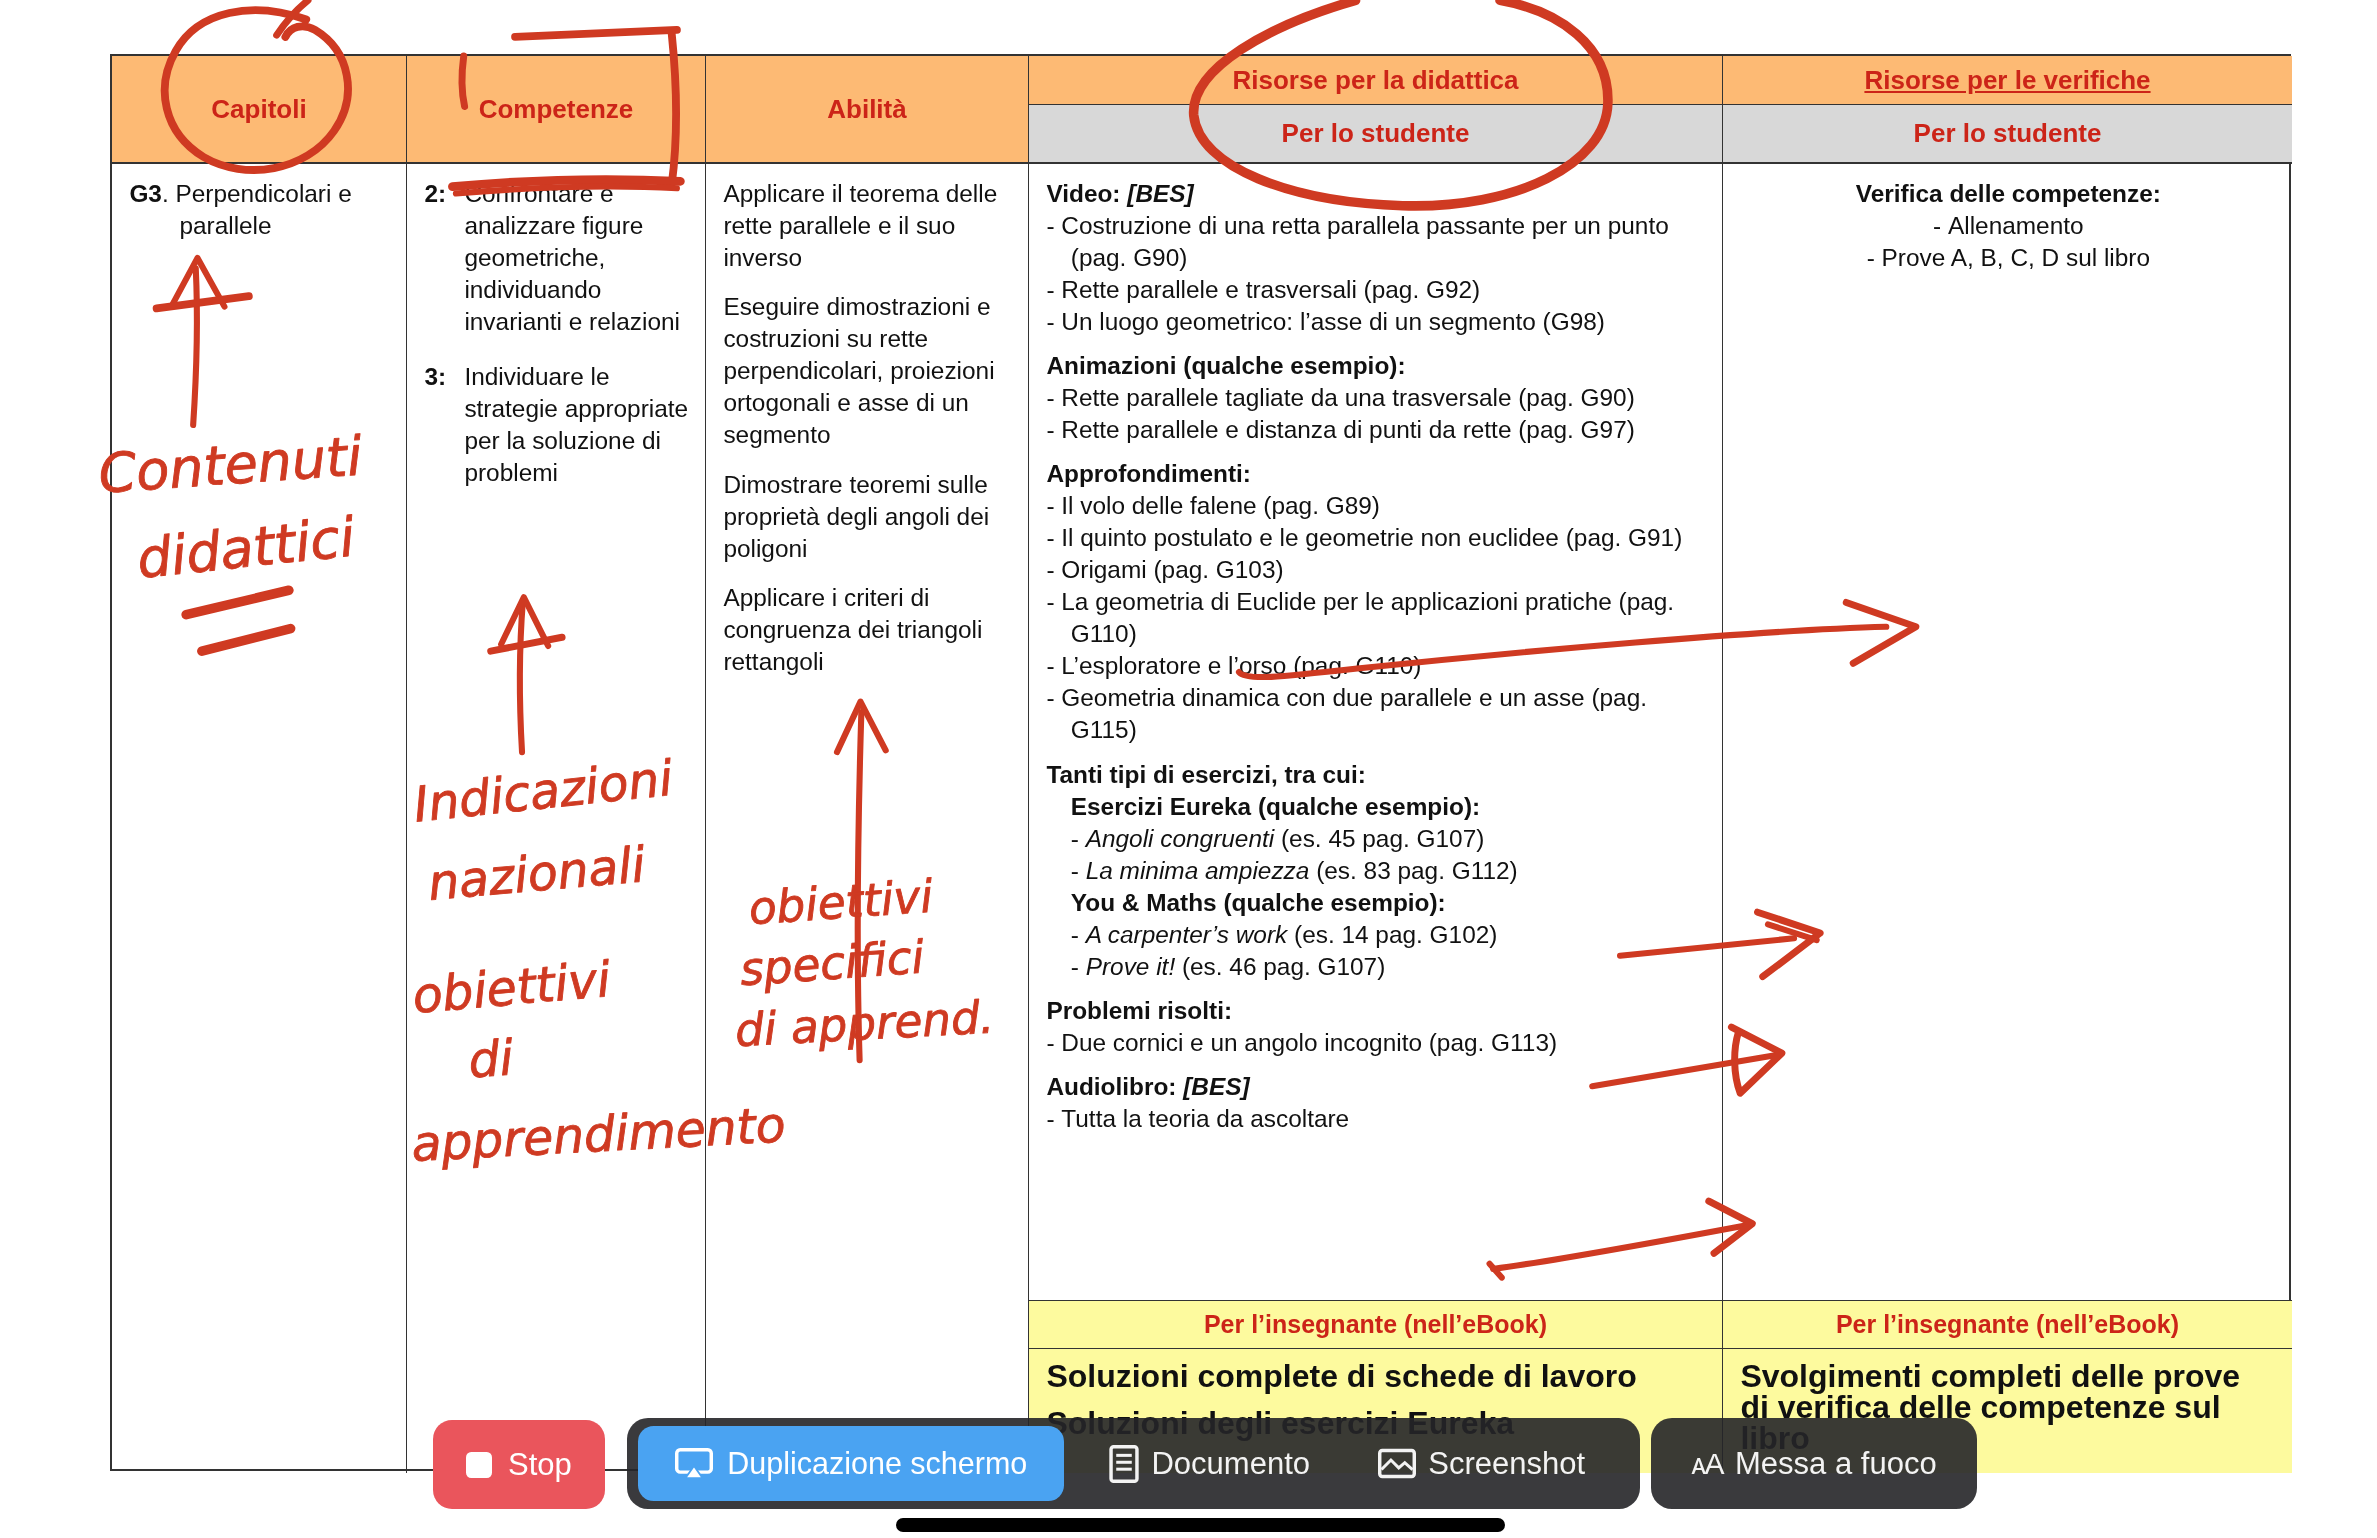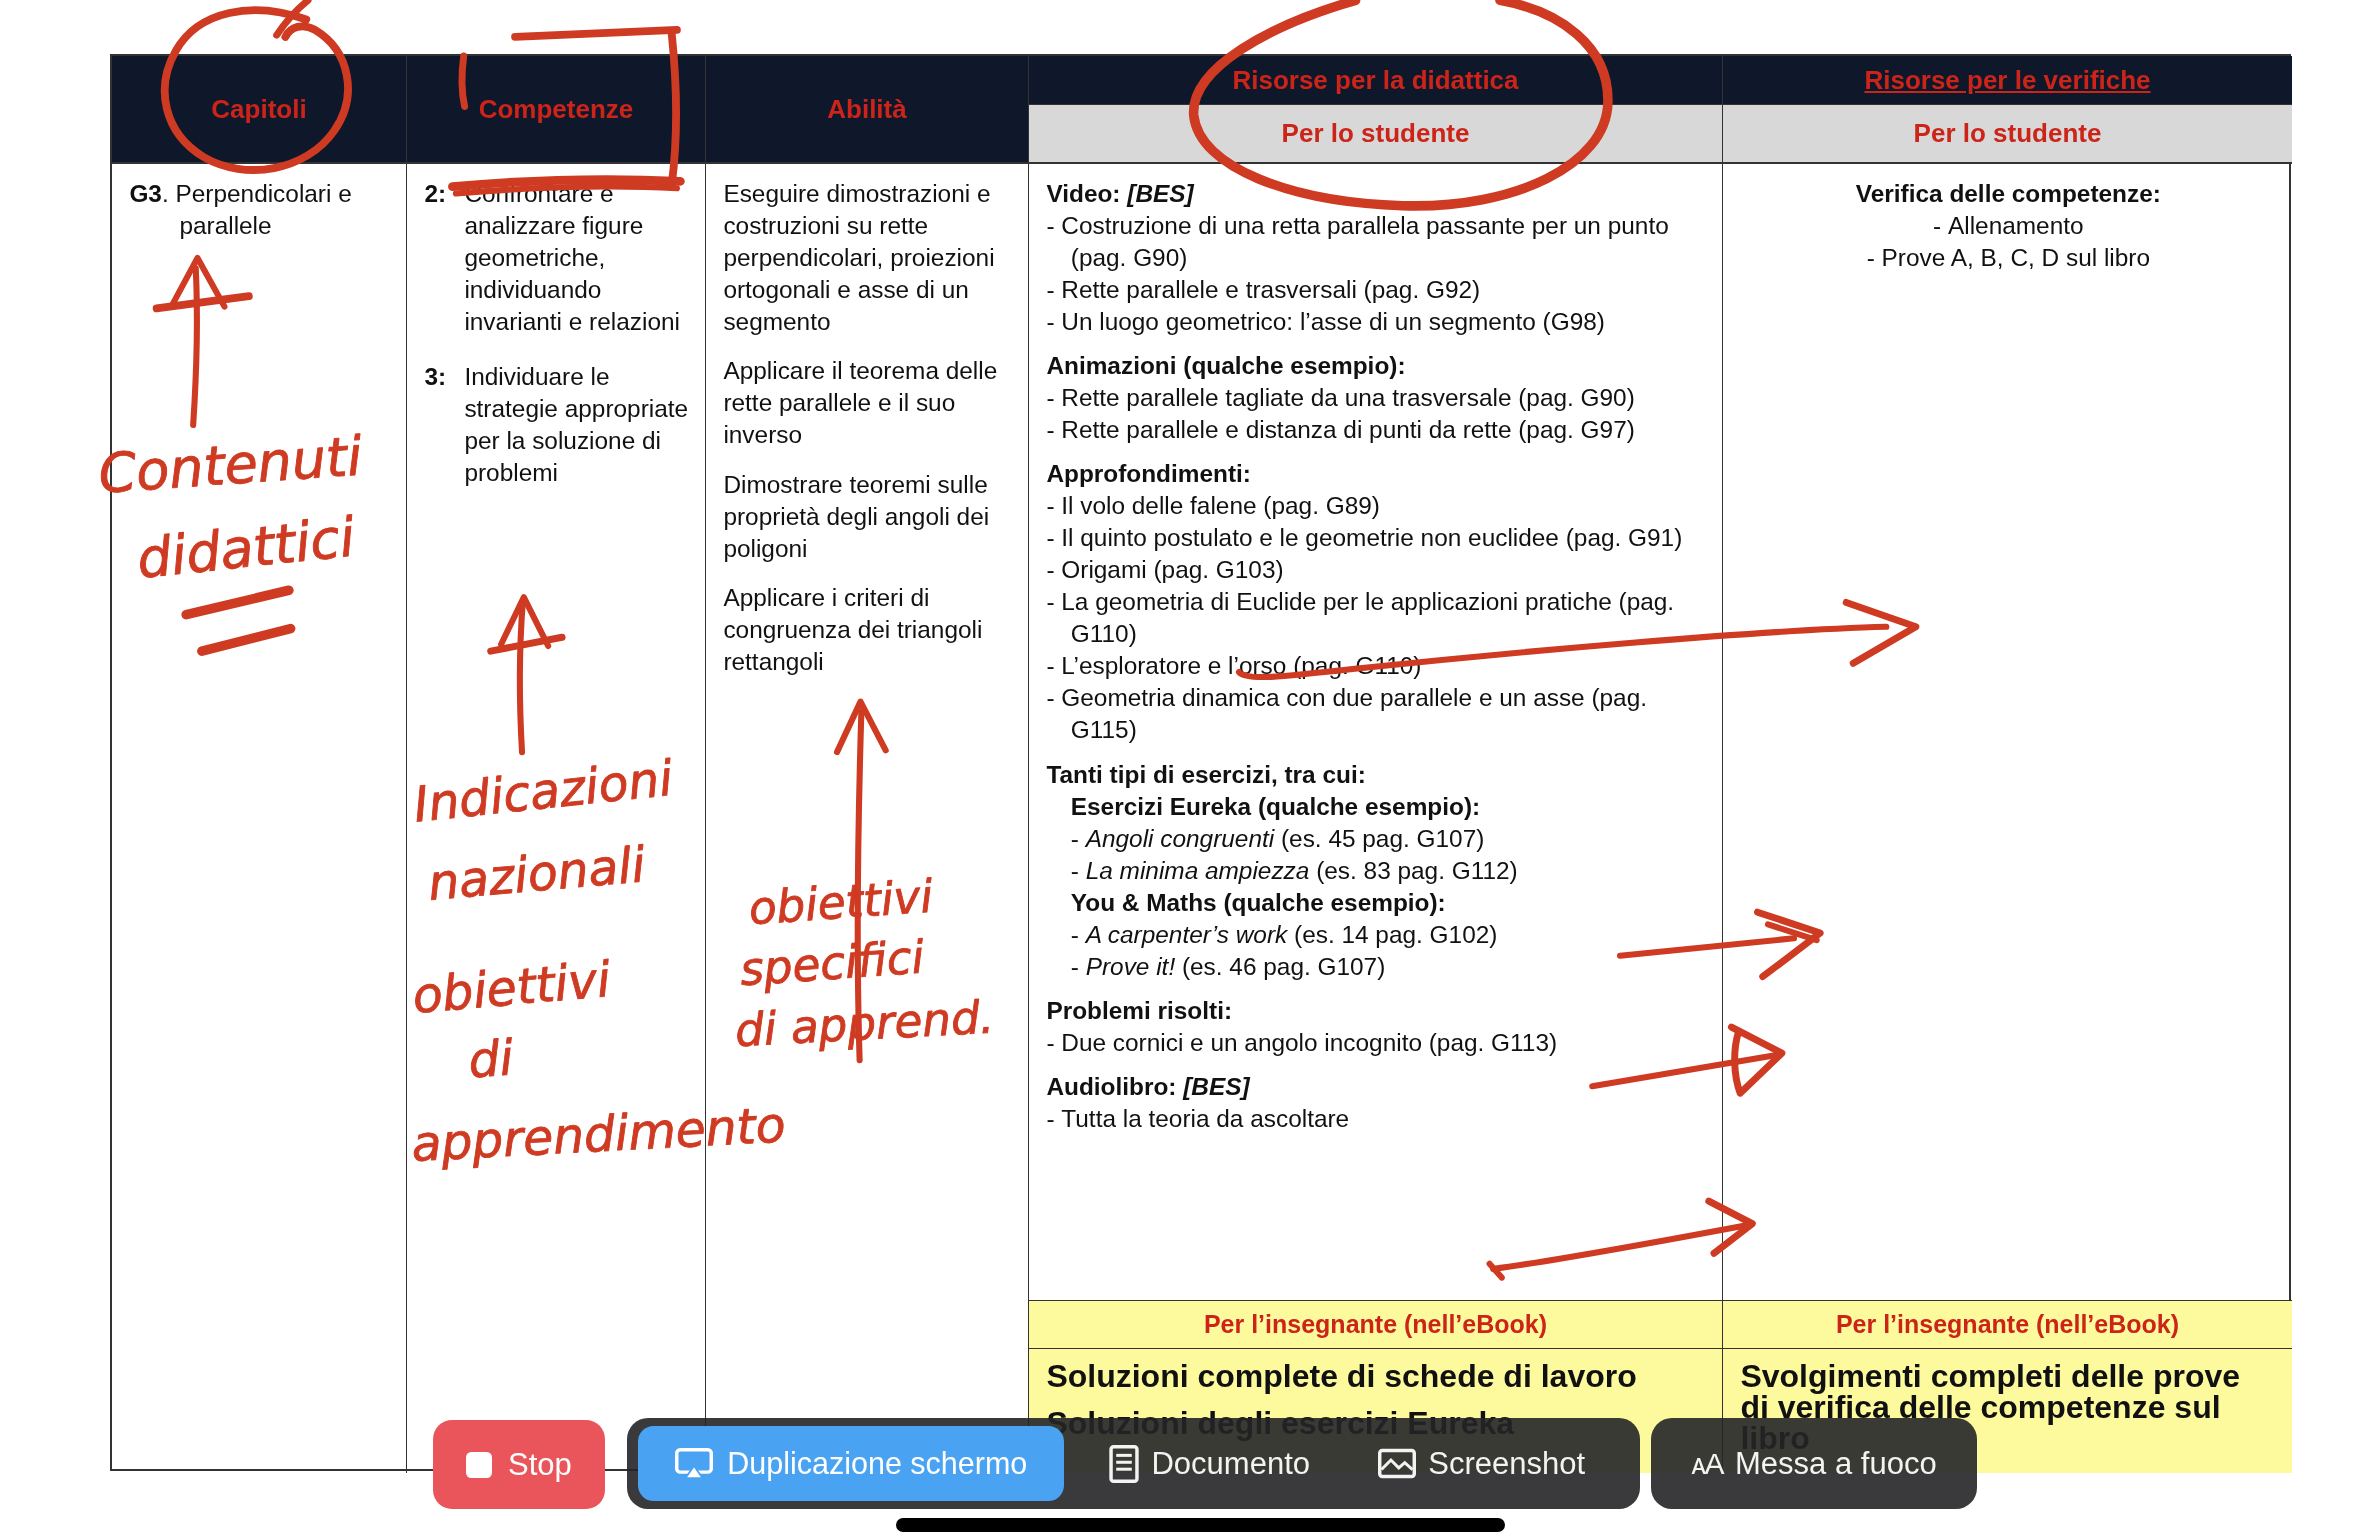--- a/index.html
+++ b/index.html
@@ -7,21 +7,21 @@
           font-family:"Liberation Sans",sans-serif;color:#111;}
   
   .doc-table{position:absolute;left:110px;top:54px;width:2181px;height:1417px;
              display:grid;grid-template-columns:295px 299px 323px 694px 569px;
              grid-template-rows:49px 59px 1137px 48px 124px;
              border:2.6px solid #333;box-sizing:border-box;background:#fff;}
   .cell{box-sizing:border-box;border-right:1.7px solid #333;border-bottom:1.7px solid #333;
         overflow:hidden;position:relative;}
   .cell.last-col{border-right:none;}
   .cell.no-bottom{border-bottom:none;}
-  .hdr{background:#0f172a;display:flex;align-items:center;justify-content:center;
+  .hdr{background:#fdba74;display:flex;align-items:center;justify-content:center;
        font-weight:bold;font-size:26px;color:#cc2418;border-bottom:2.6px solid #333;}
   .hdr.span2{grid-row:1/3;}
   .subhdr{background:#d8d8d8;display:flex;align-items:center;justify-content:center;
           font-weight:bold;font-size:26px;color:#cc2418;border-bottom:2.6px solid #333;}
   .bodycell{font-size:24.4px;line-height:32px;padding:14px 15.7px 0 17.4px;}
   .tallcell{grid-row:3/6;}
   .hang{padding-left:50px;text-indent:-50px;}
   .comp-item{display:flex;margin-bottom:22.6px;}
   .comp-item .num{font-weight:bold;width:40px;flex:none;}
   .abil p{margin:0 0 17.4px 0;}
@@ -99,22 +99,22 @@
         <span class="num">2:</span>
         <span>Confrontare e analizzare figure geometriche, individuando invarianti e relazioni</span>
       </div>
       <div class="comp-item">
         <span class="num">3:</span>
         <span>Individuare le strategie appropriate per la soluzione di problemi</span>
       </div>
     </div>
 
     <div class="cell bodycell tallcell no-bottom abil" style="grid-column:3;">
+      <p>Applicare il teorema delle rette parallele e il suo inverso</p>
       <p>Eseguire dimostrazioni e costruzioni su rette perpendicolari, proiezioni ortogonali e asse di un segmento</p>
-      <p>Applicare il teorema delle rette parallele e il suo inverso</p>
       <p>Dimostrare teoremi sulle proprietà degli angoli dei poligoni</p>
       <p>Applicare i criteri di congruenza dei triangoli rettangoli</p>
     </div>
 
     <div class="cell bodycell" style="grid-column:4;grid-row:3;">
       <div class="sec">
         <h4><span>Video:</span> <span class="bes">[BES]</span></h4>
         <div class="li">Costruzione di una retta parallela passante per un punto (pag. G90)</div>
         <div class="li">Rette parallele e trasversali (pag. G92)</div>
         <div class="li">Un luogo geometrico: l’asse di un segmento (G98)</div>

